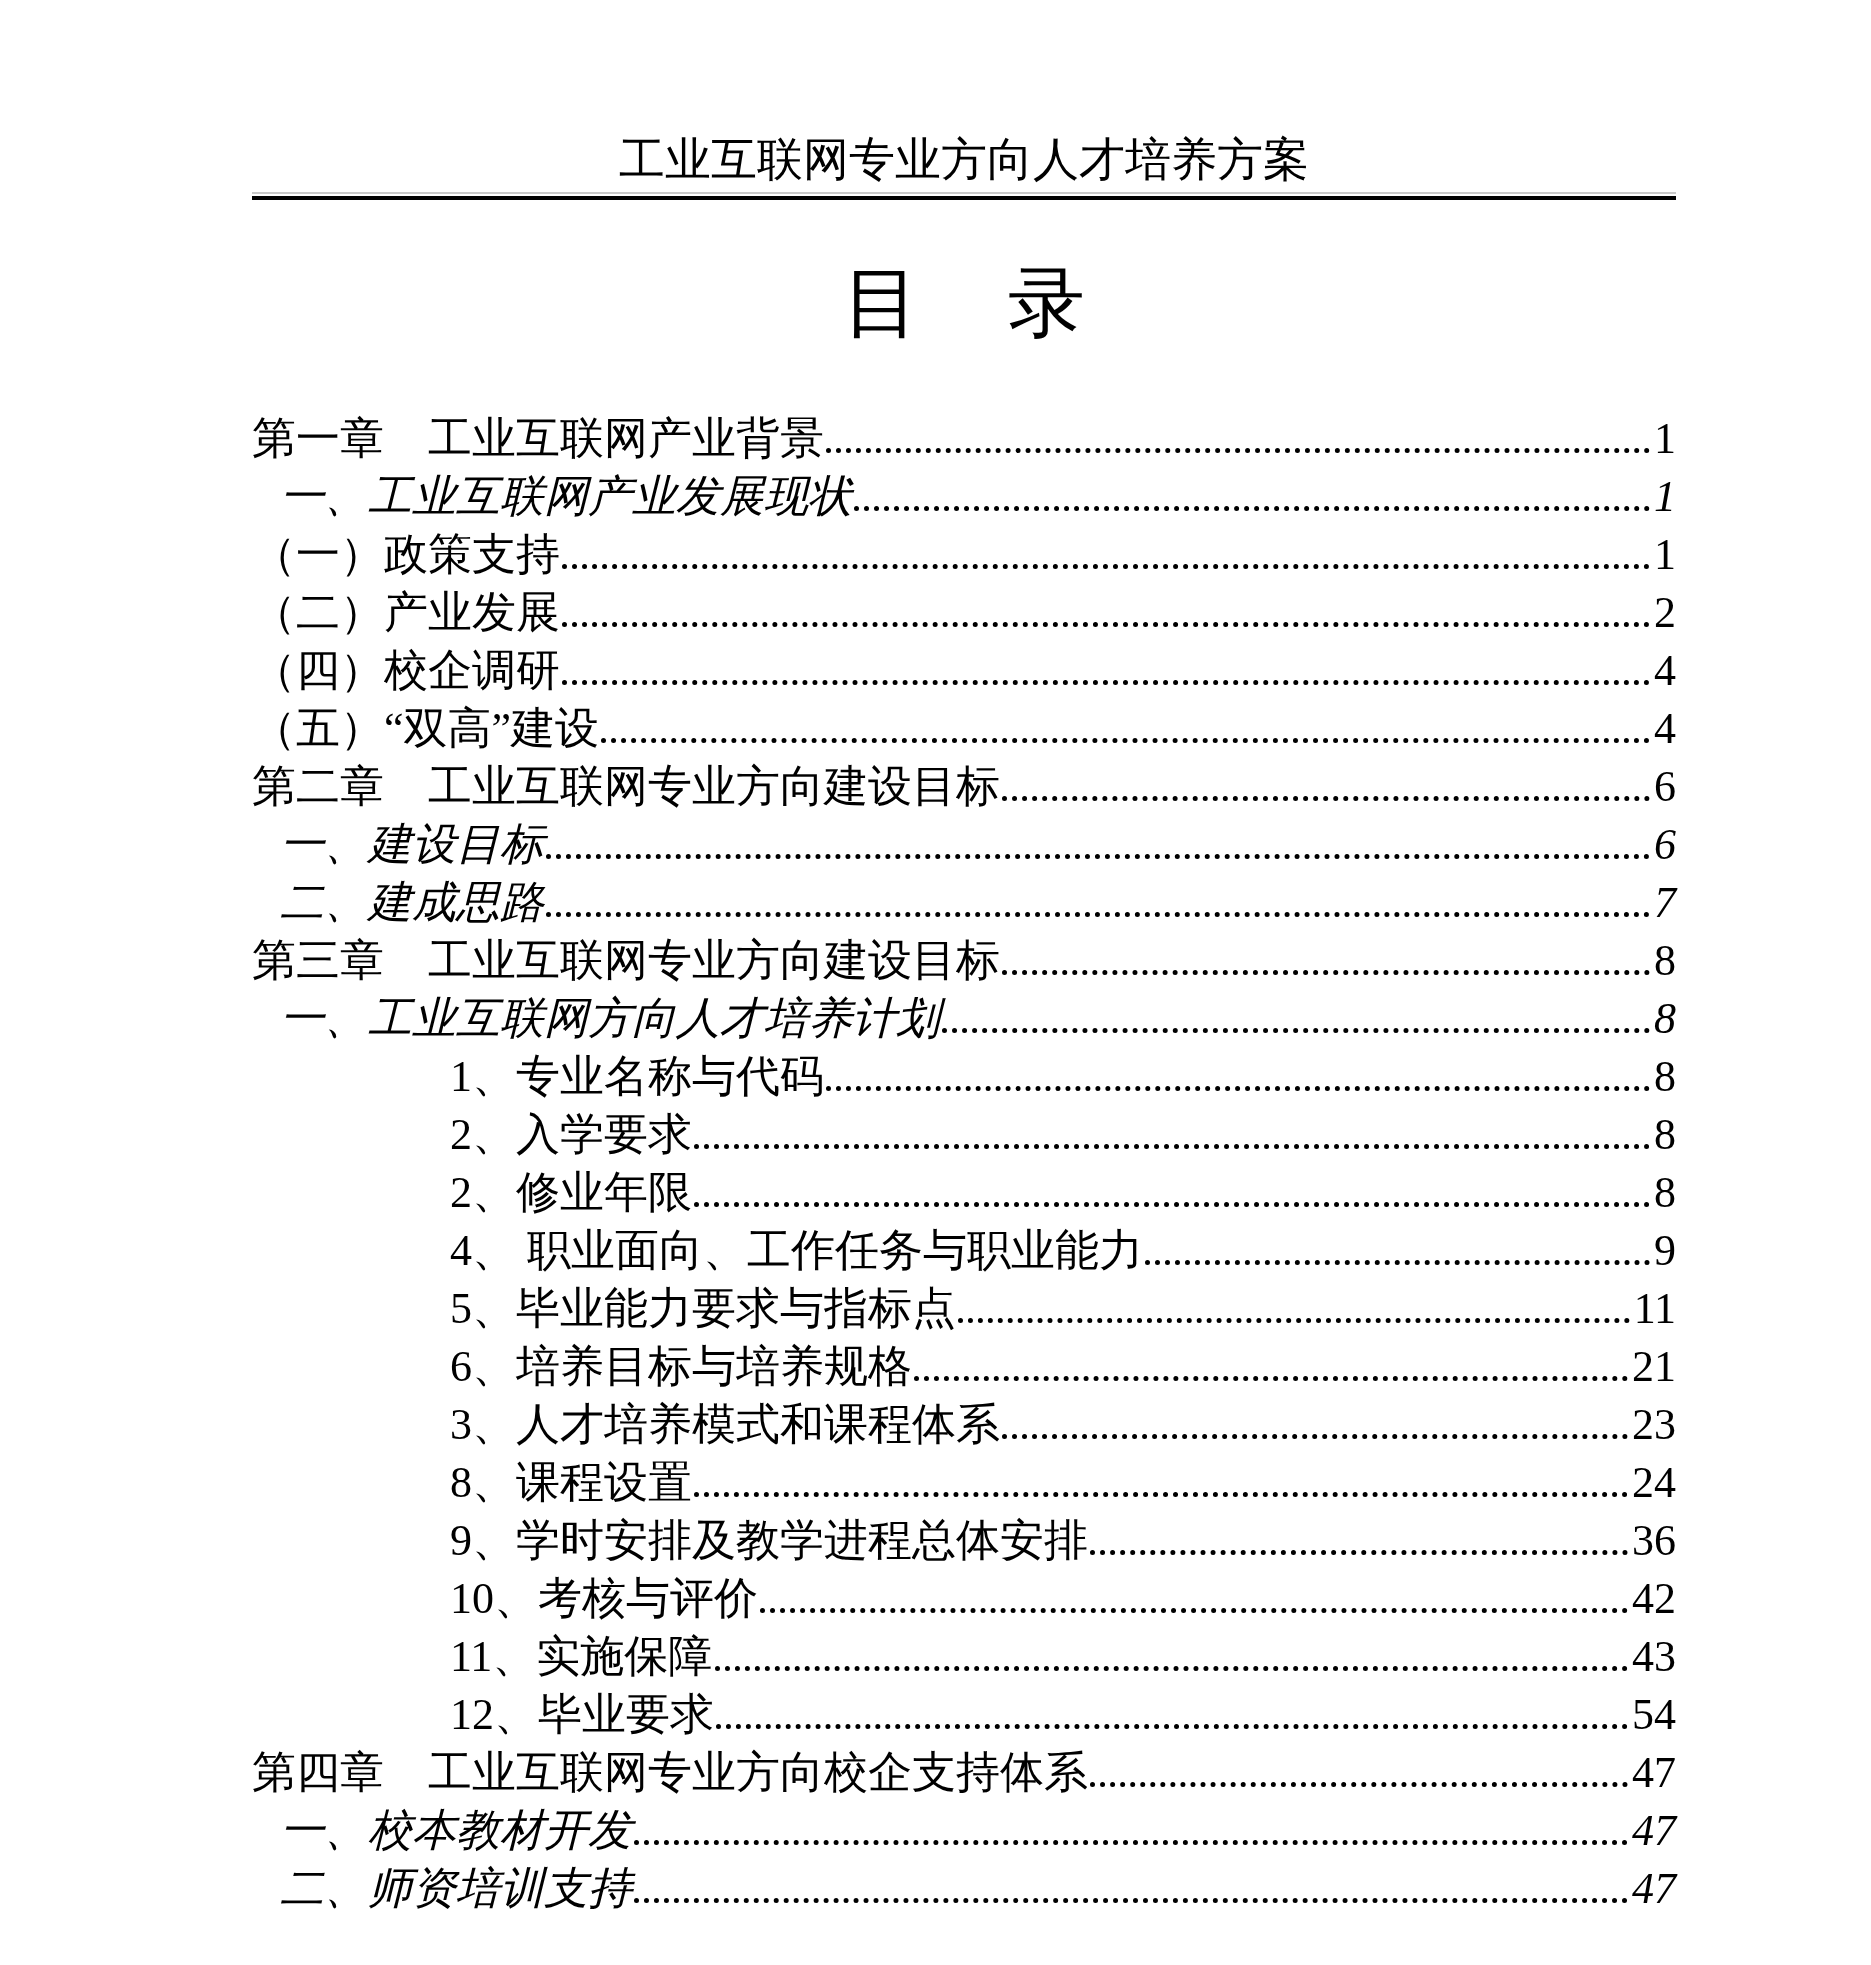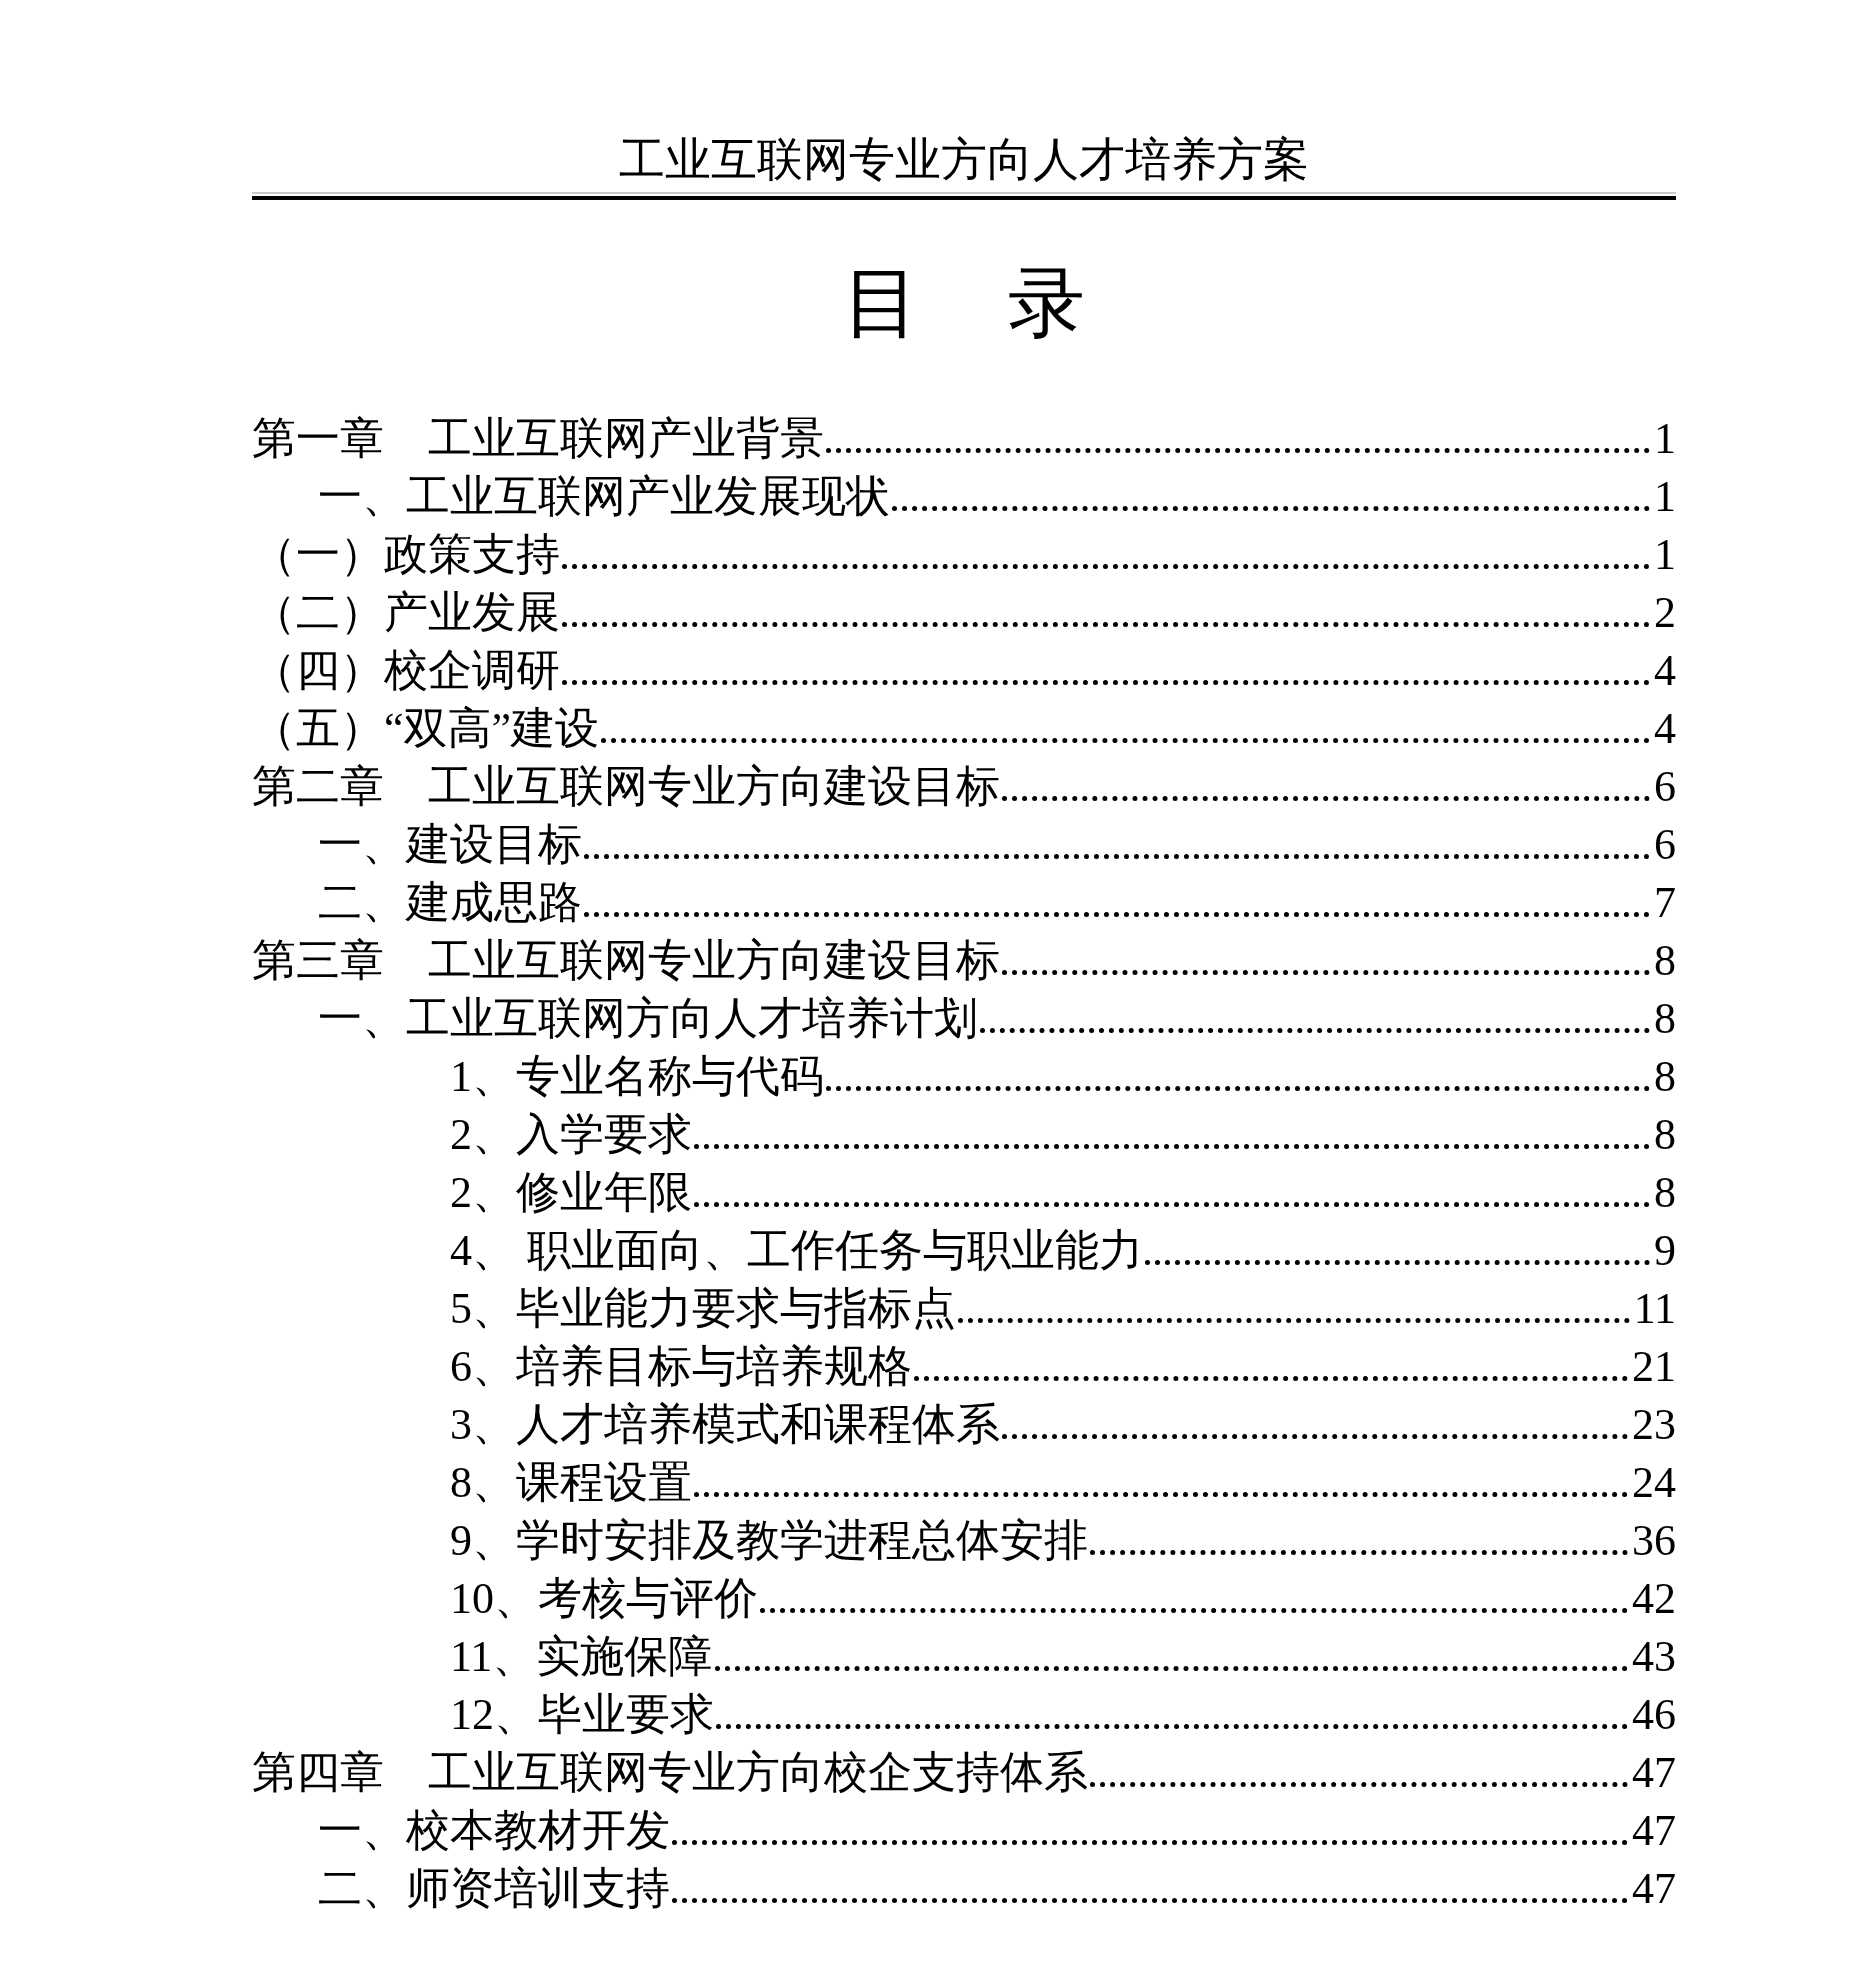--- a/index.html
+++ b/index.html
@@ -60,21 +60,21 @@
   }
   .toc-line {
     display: flex;
     align-items: baseline;
     font-size: 44px;
     line-height: 58px;
     height: 58px;
     white-space: nowrap;
   }
   .toc-line.lvl1 { margin-left: 0; }
-  .toc-line.lvl2 { margin-left: 66px; }
+  .toc-line.lvl2 { margin-left: 28px; font-style: italic; }
   .toc-line.lvl3 { }
   .toc-line.lvl4 { margin-left: 198px; }
   .toc-label {
     white-space: pre;
   }
   .toc-dots {
     flex: 1 1 auto;
     min-width: 15.7px;
     border-bottom: 5.1px dotted #000000;
     margin: 0 3.9px 0 2.4px;
@@ -229,21 +229,21 @@
 
   <div class="toc-line lvl4">
     <span class="toc-label">11、实施保障</span>
     <span class="toc-dots"></span>
     <span class="toc-page">43</span>
   </div>
 
   <div class="toc-line lvl4">
     <span class="toc-label">12、毕业要求</span>
     <span class="toc-dots"></span>
-    <span class="toc-page">46</span>
+    <span class="toc-page">54</span>
   </div>
 
   <div class="toc-line lvl1">
     <span class="toc-label">第四章　工业互联网专业方向校企支持体系</span>
     <span class="toc-dots"></span>
     <span class="toc-page">47</span>
   </div>
 
   <div class="toc-line lvl2">
     <span class="toc-label">一、校本教材开发</span>

